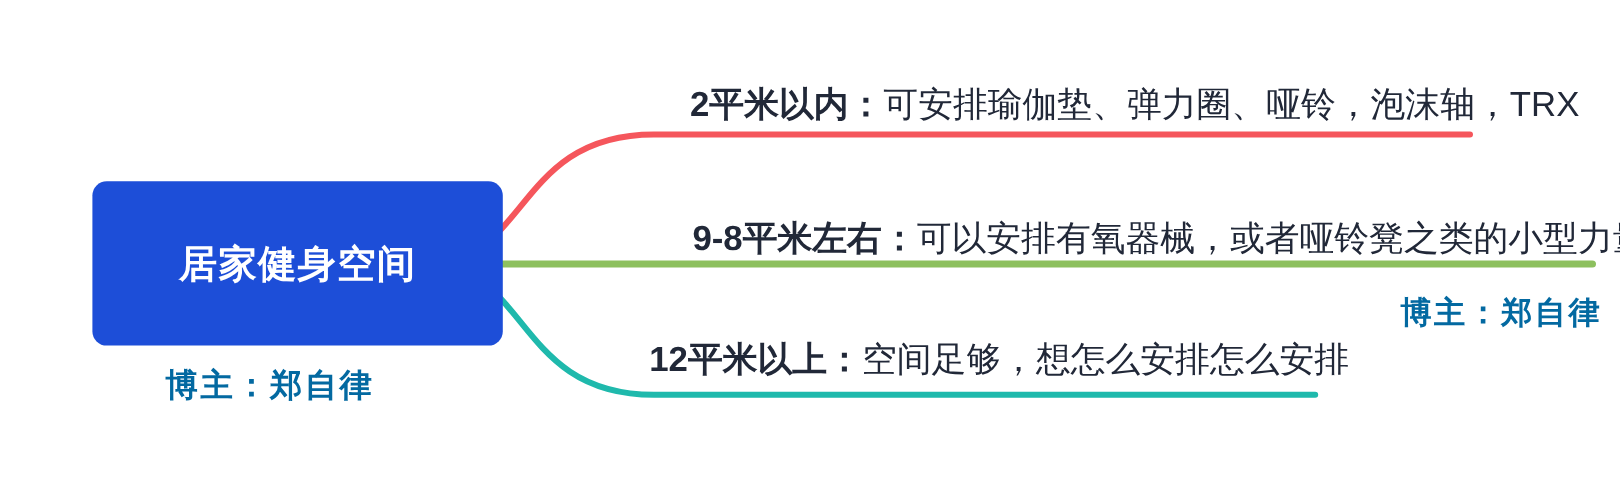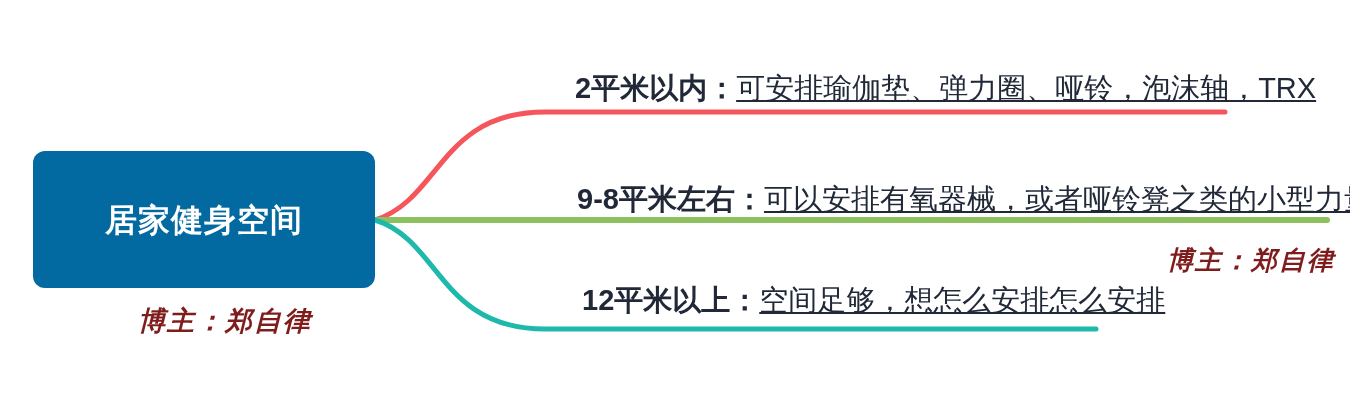--- a/index.html
+++ b/index.html
@@ -39,25 +39,24 @@
   .root-title {
     color: #ffffff;
     font-size: 32px;
     font-weight: 700;
     line-height: 44px;
     white-space: nowrap;
     letter-spacing: 1px;
   }
   .caption {
     position: absolute;
-    color: #7f1d1d;
+    color: #0369a1;
     font-weight: 700;
     white-space: nowrap;
     letter-spacing: 2px;
-    font-style: italic;
   }
   .caption-root {
     left: 120px;
     top: 303px;
     width: 210px;
     font-size: 27px;
     text-align: center;
   }
   .caption-right {
     left: 1155px;
@@ -72,38 +71,37 @@
     font-size: 29px;
     line-height: 32px;
     white-space: nowrap;
   }
   .branch-label .prefix {
     font-weight: 700;
     margin-top: 20px;
   }
   .branch-label .text {
     font-weight: 400;
-    text-decoration: underline;
   }
   .branch-1 { left: 575px; top: 72px; }
   .branch-2 { left: 577px; top: 183px; }
-  .branch-3 { left: 582px; top: 284px; }
+  .branch-3 { left: 541px; top: 284px; }
 </style>
 </head>
 <body>
 
 <div class="canvas">
 
   <svg class="links-svg" viewBox="0 0 1350 411">
     <path d="M375,220 C440,200 440,112 545,112 L1225,112" fill="none" stroke-width="5" stroke-linecap="round" stroke="#f5565c"></path>
     <path d="M375,220 L1327,220" fill="none" stroke-width="6" stroke-linecap="round" stroke="#8dc05e"></path>
     <path d="M375,220 C440,240 440,329 545,329 L1096,329" fill="none" stroke-width="5" stroke-linecap="round" stroke="#1fb9ac"></path>
   </svg>
 
-  <div class="root-node" style="background-color: #0369a1;">
+  <div class="root-node" style="background-color: #1d4ed8; margin-left: 44px;">
     <div class="root-title">居家健身空间</div>
   </div>
 
   <div class="caption caption-root">博主：郑自律</div>
 
   <div class="branch-label branch-1">
     <span class="prefix">2平米以内：</span><span class="text">可安排瑜伽垫、弹力圈、哑铃，泡沫轴，TRX</span>
   </div>
 
   <div class="branch-label branch-2">

